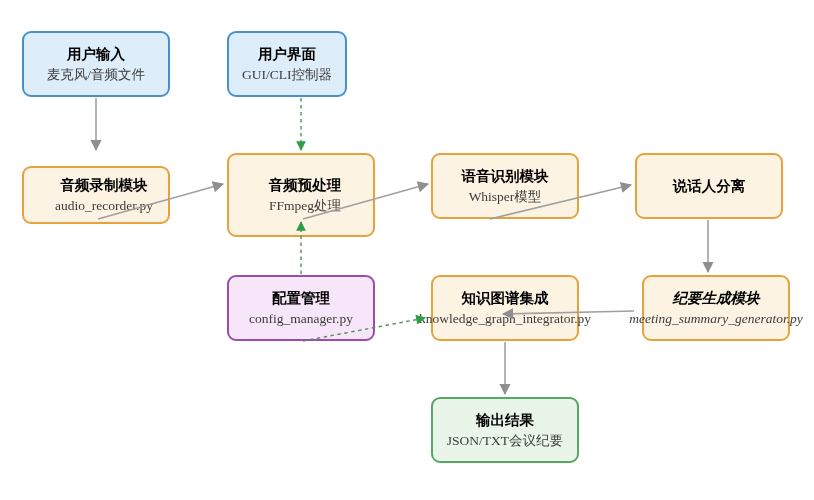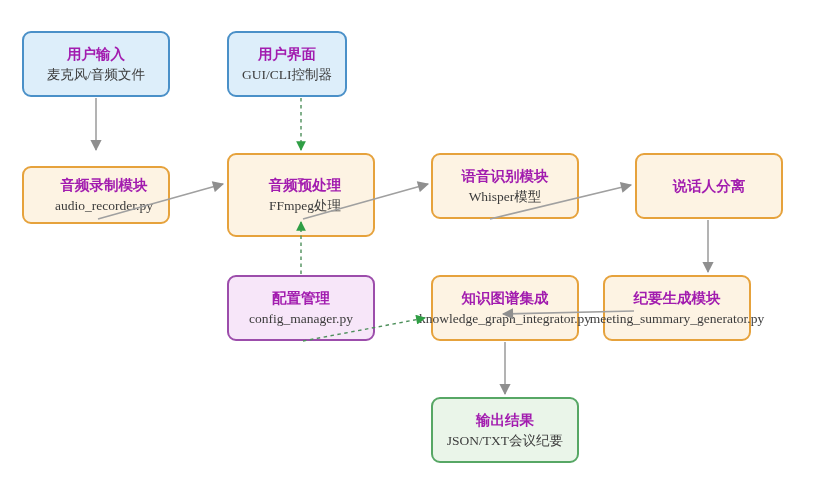--- a/index.html
+++ b/index.html
@@ -24,21 +24,21 @@
     display: flex;
     flex-direction: column;
     align-items: center;
     justify-content: center;
     gap: 7px;
     text-align: center;
   }
   .node-title {
     font-size: 14.5px;
     font-weight: bold;
-    color: #a21caf;
+    color: #000000;
     white-space: nowrap;
     line-height: 1;
   }
   .node-subtitle {
     font-size: 13.5px;
     color: #3c3c3c;
     white-space: nowrap;
     line-height: 1;
   }
   #edge-layer {
@@ -80,21 +80,21 @@
         <div class="node-title">说话人分离</div>
       </div>
       <div class="node" style="left: 227px; top: 275px; width: 148px; height: 66px; border-color: rgb(156, 77, 171); background: rgb(247, 230, 249);">
         <div class="node-title">配置管理</div>
         <div class="node-subtitle">config_manager.py</div>
       </div>
       <div class="node" style="left: 431px; top: 275px; width: 148px; height: 66px; border-color: rgb(230, 162, 60); background: rgb(253, 243, 227);">
         <div class="node-title">知识图谱集成</div>
         <div class="node-subtitle">knowledge_graph_integrator.py</div>
       </div>
-      <div class="node" style="left: 603px; top: 275px; width: 148px; height: 66px; border-color: rgb(230, 162, 60); background: rgb(253, 243, 227);">
+      <div class="node" style="left: 642px; top: 275px; width: 148px; height: 66px; border-color: rgb(230, 162, 60); background: rgb(253, 243, 227); font-style: italic;">
         <div class="node-title">纪要生成模块</div>
         <div class="node-subtitle">meeting_summary_generator.py</div>
       </div>
       <div class="node" style="left: 431px; top: 397px; width: 148px; height: 66px; border-color: rgb(87, 167, 101); background: rgb(234, 245, 233); align-items: center;">
         <div class="node-title">输出结果</div>
         <div class="node-subtitle">JSON/TXT会议纪要</div>
       </div>
     </div>
   <svg id="edge-layer" width="814" height="500" viewBox="0 0 814 500" xmlns="http://www.w3.org/2000/svg">
     <defs id="edge-defs">

